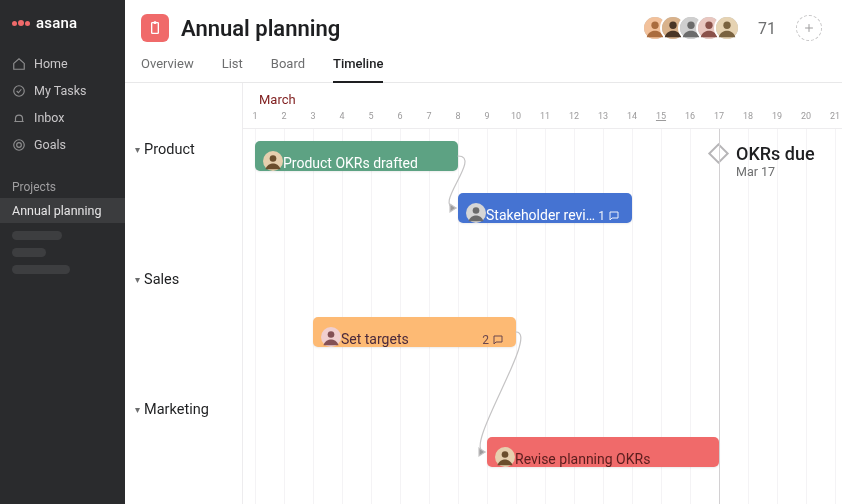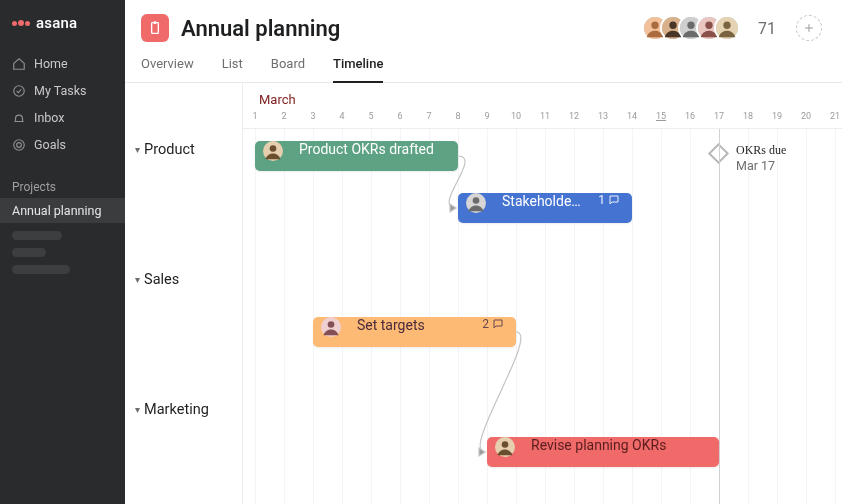--- a/index.html
+++ b/index.html
@@ -219,32 +219,32 @@
     align-items: flex-start;
     gap: 10px;
   }
   .diamond {
     width: 15px; height: 15px;
     border: 2px solid #b7b6b8;
     transform: rotate(45deg);
     background: #fff;
     margin-top: 3px;
   }
-  .milestone-text .mt-title { font-size: 12px; font-weight: 500; font-family: Liberation Serif, serif; }
+  .milestone-text .mt-title { font-size: 18px; font-weight: 500; }
   .milestone-text .mt-date  { font-size: 12.5px; color: #6d6e6f; }
   .bar {
     position: absolute;
     height: 30px;
     border-radius: 5px;
     display: flex;
-    align-items: flex-start;
+    align-items: flex-end;
     padding: 0 12px 0 6px;
     color: #fff;
     font-size: 14px;
-    gap: 16px;
+    gap: 0;
     box-shadow: 0 1px 2px rgba(0,0,0,0.08);
     cursor: pointer;
   }
   .bar .mini-avatar {
     width: 20px; height: 20px; border-radius: 50%;
     display: flex; align-items: center; justify-content: center;
     flex-shrink: 0;
     margin-left: 2px;
   }
   .bar .mini-avatar svg { width: 20px; height: 20px; }

